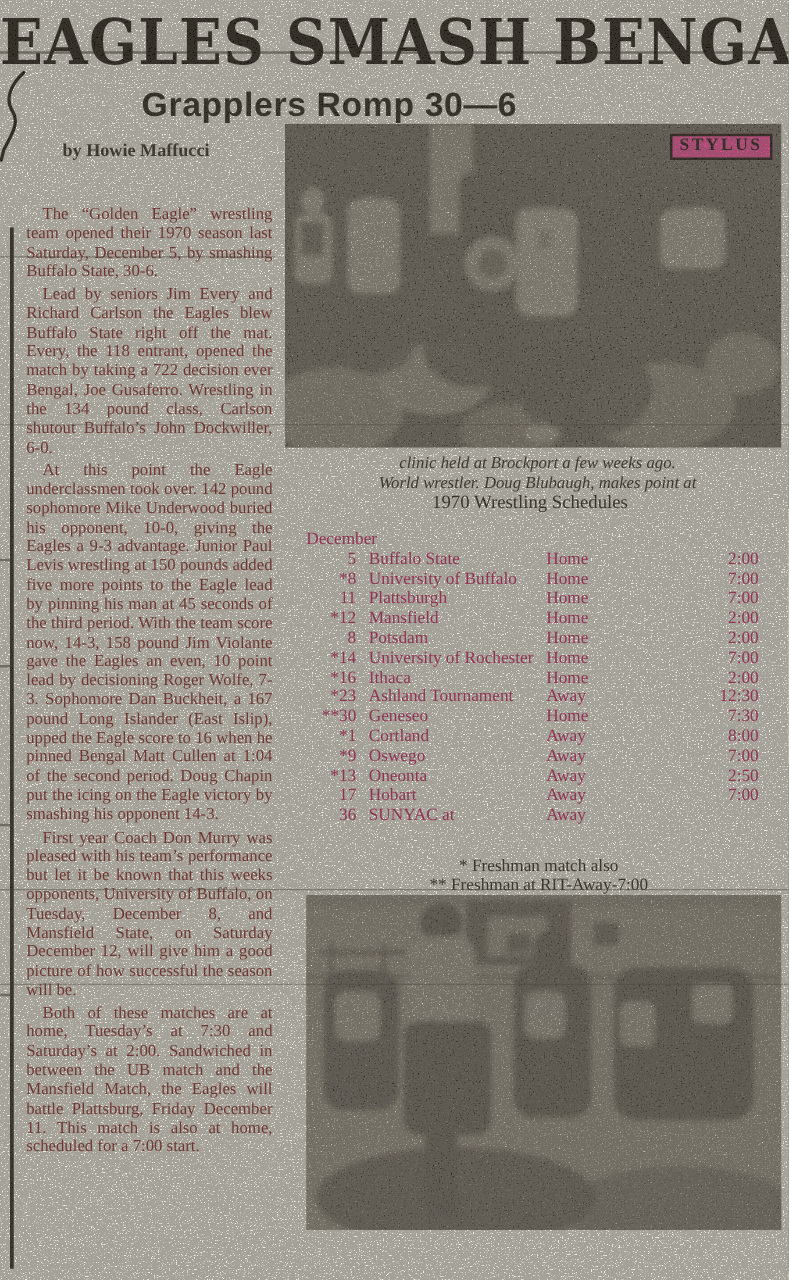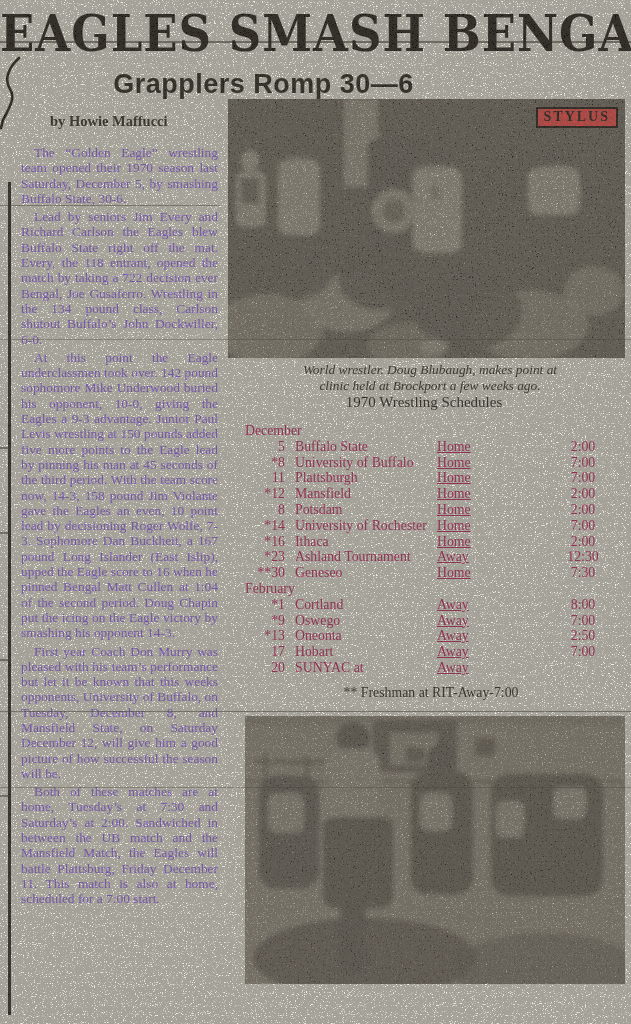--- a/index.html
+++ b/index.html
@@ -8,50 +8,50 @@
   
   .headline{position:absolute;top:4px;left:0;width:631px;text-align:center;white-space:nowrap;
             font-family:"DejaVu Serif",serif;font-weight:bold;font-size:45px;letter-spacing:1px;
             color:#14110d;transform:scaleY(1.12);transform-origin:top;z-index:3;}
   .headline-rule{position:absolute;top:41px;left:0;width:631px;height:2px;background:#5a5750;opacity:.75;z-index:2;}
   .subhead{position:absolute;top:69px;left:0;width:527px;text-align:center;
            font-family:"Liberation Sans",sans-serif;font-weight:bold;font-size:27px;
            letter-spacing:.5px;color:#1b1813;z-index:3;}
   .byline{position:absolute;top:113px;left:34px;font-weight:bold;font-size:14.5px;color:#2a251e;z-index:3;margin-left:16px;}
   
-  .article{position:absolute;top:145px;left:21px;width:197px;font-size:13.4px;line-height:15.3px;
-           text-align:justify;color:#8b5cf6;z-index:3;}
+  .article{position:absolute;top:163px;left:21px;width:197px;font-size:13.4px;line-height:15.3px;
+           text-align:justify;color:#7f1d1d;z-index:3;}
   .article p{margin:0 0 3px 0;text-indent:13px;}
   
   .vrule{position:absolute;left:8px;top:182px;width:3px;height:833px;background:#0f0d0a;opacity:.92;z-index:4;}
   .tick{position:absolute;left:0;width:10px;height:2px;background:#2c2820;opacity:.55;z-index:4;}
   .squiggle{position:absolute;left:0;top:56px;z-index:4;}
   
   .hl{position:absolute;left:0;height:1px;background:#39342c;z-index:6;}
   
   .photo-top{position:absolute;left:228px;top:99px;width:397px;height:259px;z-index:2;}
   .photo-bottom{position:absolute;left:245px;top:716px;width:380px;height:268px;z-index:2;}
-  .credit-box{position:absolute;top:8px;right:7px;background:#ef4444;border:2px solid #17130e;
+  .credit-box{position:absolute;top:8px;right:7px;background:#ec4899;border:2px solid #17130e;
               padding:0 6px 1px 6px;font-family:"Liberation Serif",serif;font-weight:bold;
               font-size:14px;letter-spacing:2px;color:#17130e;z-index:5;}
   .caption{position:absolute;text-align:center;font-style:italic;font-size:13.4px;line-height:15.5px;
            color:#28231b;z-index:3;}
   .caption-top{left:248px;top:362px;width:364px;}
   .caption-bottom{left:245px;top:987px;width:380px;}
   
   .sched-title{position:absolute;left:240px;top:394px;width:368px;text-align:center;
                font-weight:normal;font-size:15px;color:#1d1914;z-index:3;}
   .sched{position:absolute;left:243px;top:423px;width:364px;font-size:13.8px;line-height:15.8px;
          color:#be185d;z-index:3;}
   .month-name{margin-left:2px;}
   .srow{display:flex;}
   .srow .d{width:42px;text-align:right;padding-right:10px;}
   .srow .t{flex:1;}
-  .srow .s{width:122px;text-decoration:underline;}
-  .srow .tm{width:48px;text-align:center;}
+  .srow .s{width:122px;}
+  .srow .tm{width:48px;text-align:right;}
   .footnotes{position:absolute;left:240px;top:685px;width:368px;text-align:center;
              font-size:13.8px;line-height:15px;padding-left:14px;box-sizing:border-box;
              color:#24201a;z-index:3;}
   .noise{position:absolute;left:0;top:0;z-index:50;pointer-events:none;}
 </style>
 </head>
 <body>
 
 <div class="page">
 
@@ -119,22 +119,22 @@
         <ellipse cx="70" cy="176" rx="35" ry="25" fill="#0e0c09" opacity="0.8"></ellipse>
         <ellipse cx="205" cy="248" rx="14" ry="7" fill="#d8d1c0"></ellipse>
       </g>
       <rect width="397" height="259" filter="url(#wsp1)" opacity="0.55"></rect>
       <rect width="397" height="259" filter="url(#bsp1)" opacity="0.45"></rect>
     </svg>
     <div class="credit-box">STYLUS</div>
   </div>
 
   <div class="caption caption-top">
+    <div>clinic held at Brockport a few weeks ago.</div>
     <div>World wrestler. Doug Blubaugh, makes point at</div>
-    <div>clinic held at Brockport a few weeks ago.</div>
   </div>
 
   <div class="sched-title">1970 Wrestling Schedules</div>
   <div class="sched">
     <div class="month-name">December</div>
     <div class="srow">
         <span class="d">5</span>
         <span class="t">Buffalo State</span>
         <span class="s">Home</span>
         <span class="tm">2:00</span>
@@ -180,21 +180,20 @@
         <span class="t">Ashland Tournament</span>
         <span class="s">Away</span>
         <span class="tm">12:30</span>
       </div>
     <div class="srow">
         <span class="d">**30</span>
         <span class="t">Geneseo</span>
         <span class="s">Home</span>
         <span class="tm">7:30</span>
       </div>
-    <div class="month-name">February</div>
     <div class="srow">
         <span class="d">*1</span>
         <span class="t">Cortland</span>
         <span class="s">Away</span>
         <span class="tm">8:00</span>
       </div>
     <div class="srow">
         <span class="d">*9</span>
         <span class="t">Oswego</span>
         <span class="s">Away</span>
@@ -206,27 +205,28 @@
         <span class="s">Away</span>
         <span class="tm">2:50</span>
       </div>
     <div class="srow">
         <span class="d">17</span>
         <span class="t">Hobart</span>
         <span class="s">Away</span>
         <span class="tm">7:00</span>
       </div>
     <div class="srow">
-        <span class="d">20</span>
+        <span class="d">36</span>
         <span class="t">SUNYAC at</span>
         <span class="s">Away</span>
         <span class="tm"></span>
       </div>
   </div>
   <div class="footnotes">
+    <div>* Freshman match also</div>
     <div>** Freshman at RIT-Away-7:00</div>
   </div>
 
   <div class="photo-bottom">
     <svg width="380" height="268" viewBox="0 0 380 268">
       <defs>
         <filter id="b2" x="-20%" y="-20%" width="140%" height="140%">
             <feGaussianBlur stdDeviation="2"></feGaussianBlur>
           </filter>
         <filter id="wsp2">

